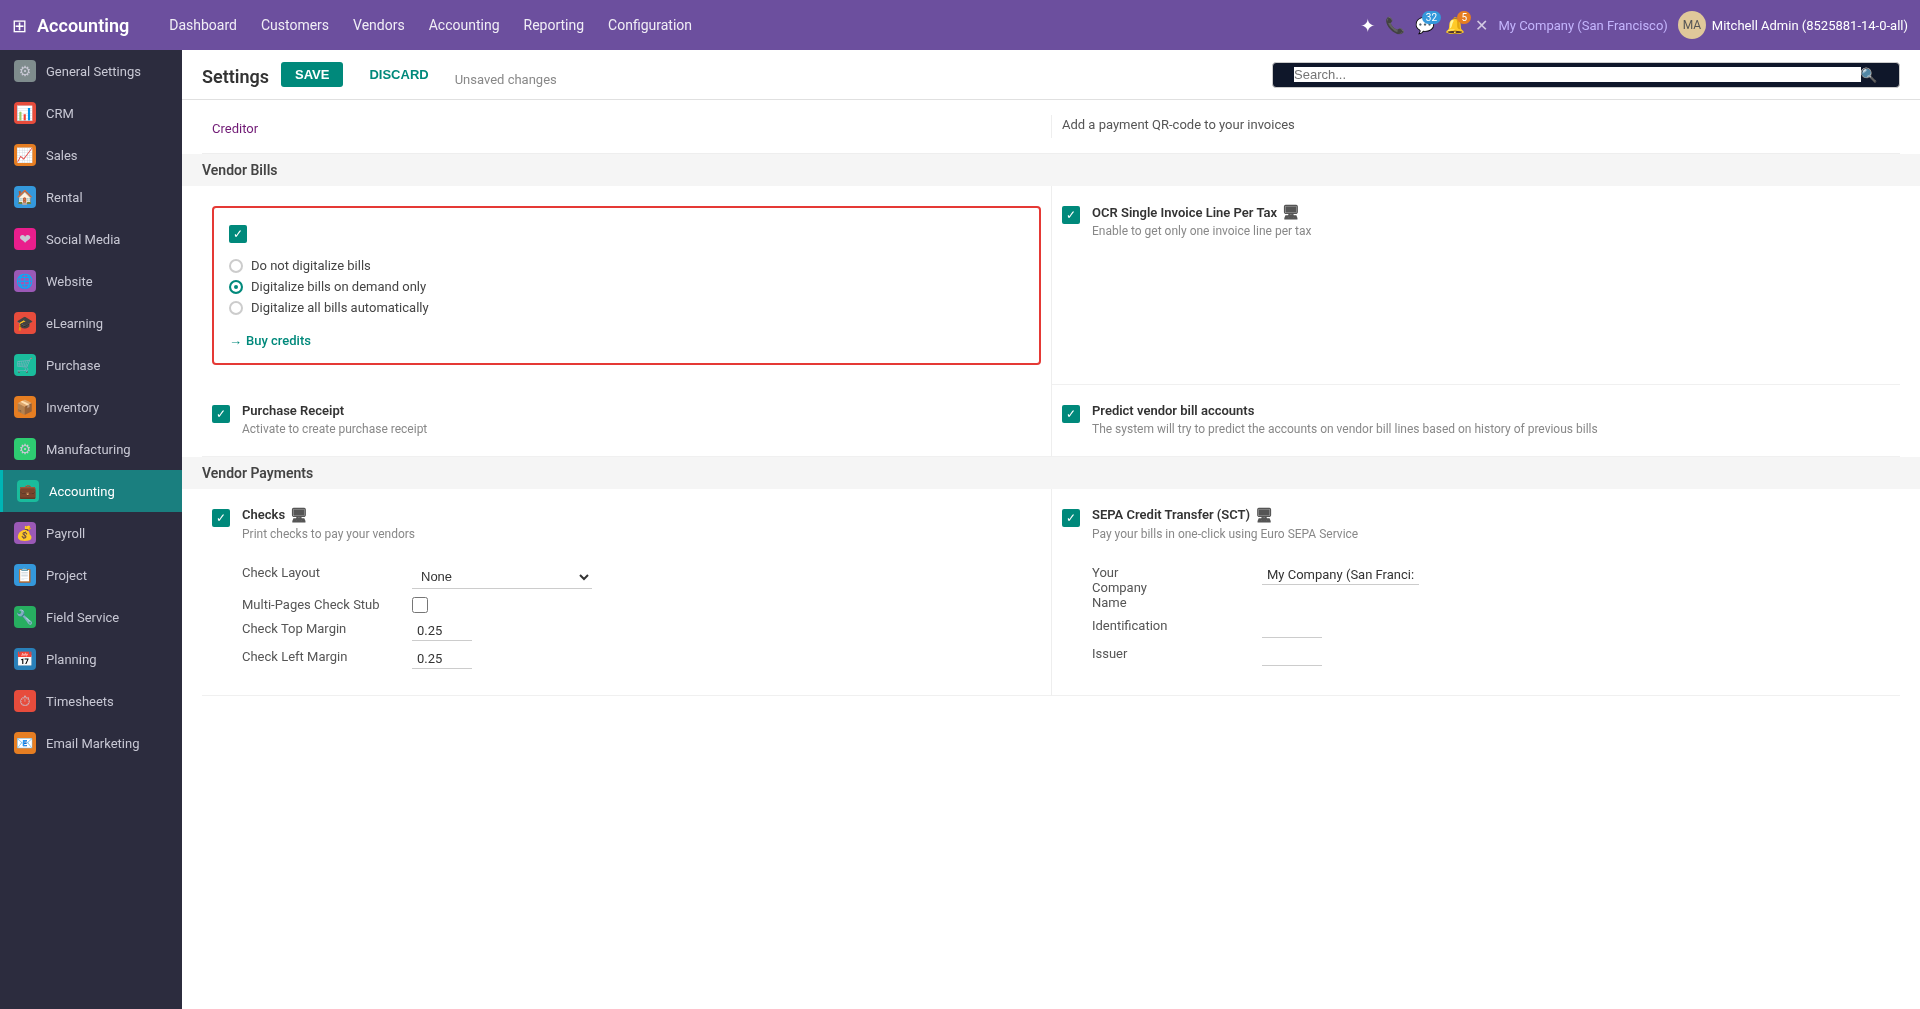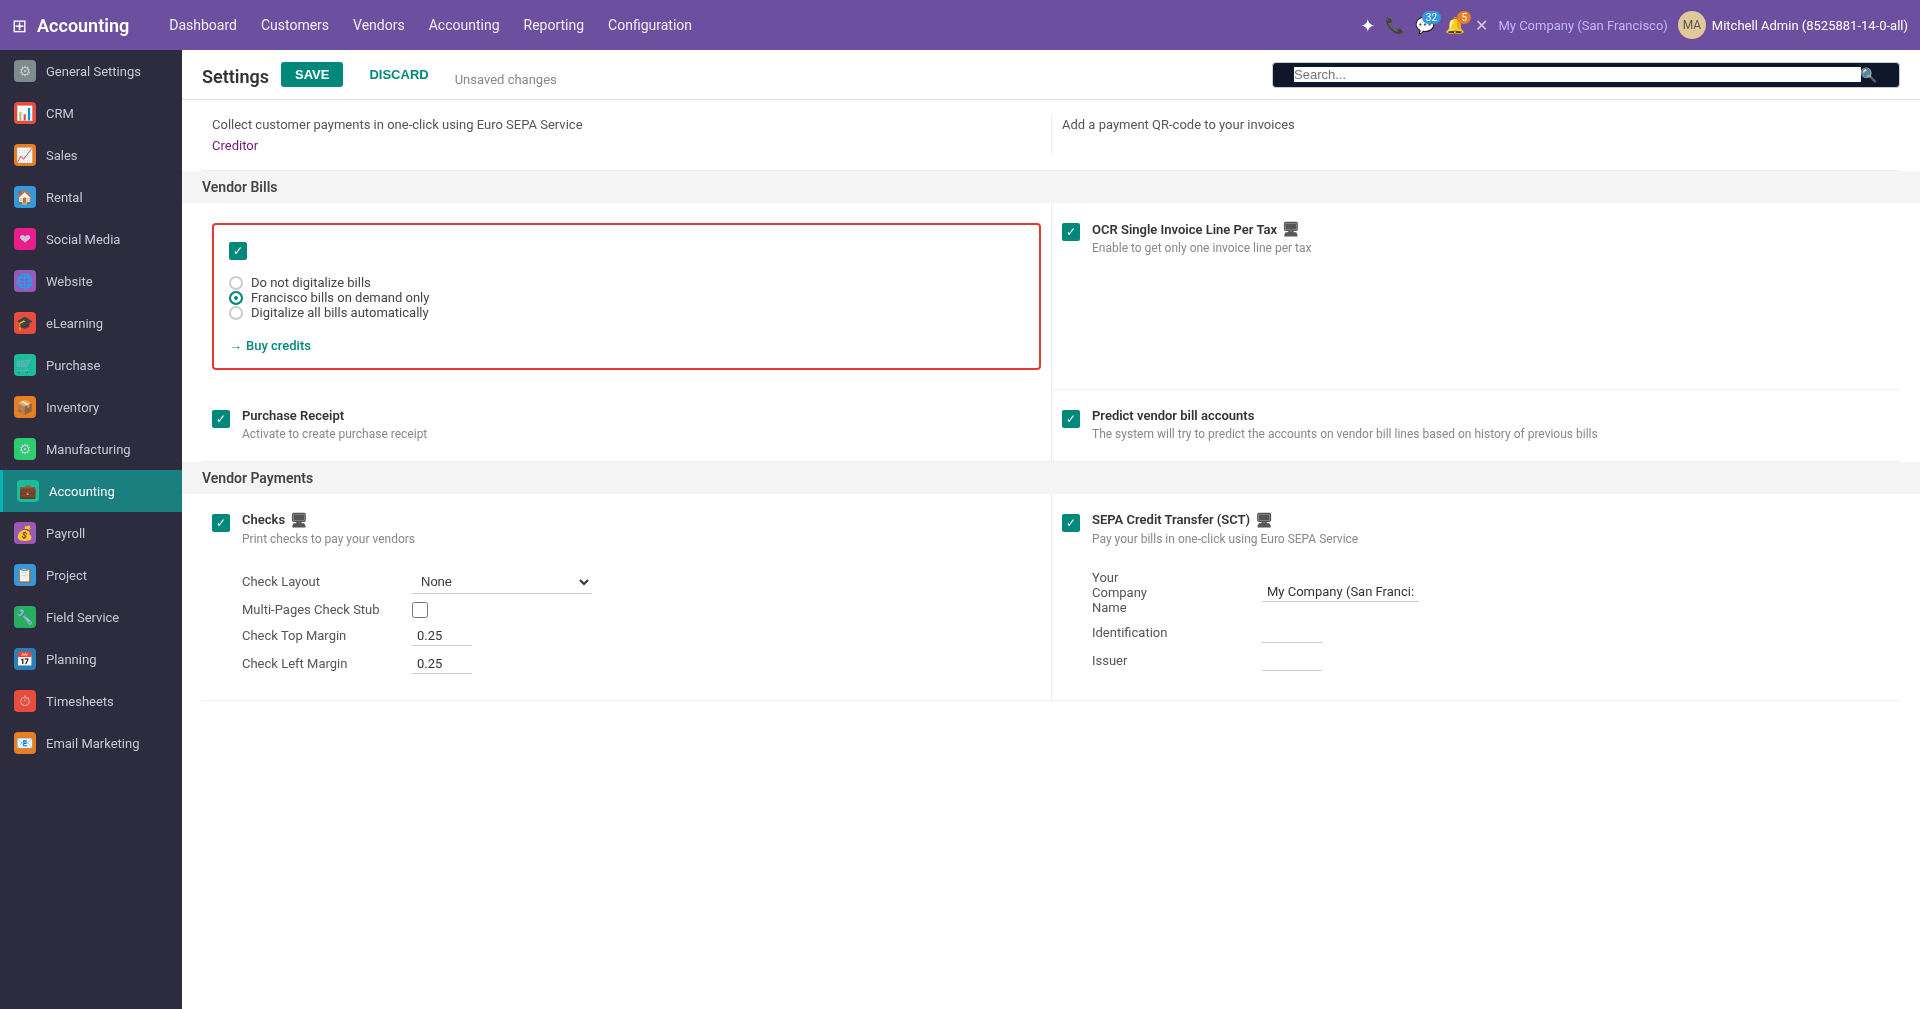--- a/index.html
+++ b/index.html
@@ -83,31 +83,31 @@
     
     .settings-grid { display: grid; grid-template-columns: 1fr 1fr; gap: 0; }
     .setting-item { display: flex; align-items: flex-start; gap: 12px; padding: 18px 10px; border-bottom: 1px solid #f0f0f0; }
     .setting-item-border { border: 2px solid #e53935; border-radius: 4px; margin: 10px 5px; padding: 15px; display: flex; flex-direction: column; gap: 10px; }
     .setting-checkbox { width: 18px; height: 18px; background: #00897b; border: none; display: flex; align-items: center; justify-content: center; color: white; font-size: 12px; flex-shrink: 0; margin-top: 2px; border-radius: 2px; }
     .setting-text h4 { font-size: 13px; font-weight: 600; color: #333; margin-bottom: 3px; display: flex; align-items: center; gap: 5px; }
     .setting-text p { font-size: 12px; color: #888; line-height: 1.4; }
     .device-icon { font-size: 14px; color: #555; }
 
     
-    .radio-group { display: flex; flex-direction: column; margin-top: 5px; }
+    .radio-group { display: flex; flex-direction: column; gap: 6px; margin-top: 5px; }
     .radio-item { display: flex; align-items: center; gap: 8px; font-size: 13px; color: #444; }
     .radio-circle { width: 14px; height: 14px; border-radius: 50%; border: 2px solid #ccc; flex-shrink: 0; }
     .radio-circle.selected { border-color: #00897b; background: white; box-shadow: inset 0 0 0 3px white, inset 0 0 0 6px #00897b; }
 
     
     .buy-credits { color: #00897b; font-size: 13px; cursor: pointer; display: flex; align-items: center; gap: 4px; margin-top: 8px; font-weight: 500; }
 
     
     .setting-form { margin-top: 10px; }
-    .form-row { display: flex; align-items: center; gap: 10px; margin-bottom: 8px; }
+    .form-row { display: flex; align-items: flex-start; gap: 10px; margin-bottom: 8px; }
     .form-label { color: #555; font-size: 13px; width: 160px; flex-shrink: 0; }
     .form-select { border: none; border-bottom: 1px solid #ccc; padding: 3px 20px 3px 5px; font-size: 13px; color: #333; background: white; cursor: pointer; min-width: 180px; }
     .form-checkbox { width: 16px; height: 16px; border: 1px solid #ccc; }
     .form-value { font-size: 13px; color: #333; border-bottom: 1px solid #ccc; padding: 2px 5px; min-width: 60px; }
 
     .right-panel-divider { border-left: 1px solid #eee; }
   </style>
 </head>
 <body>
 
@@ -226,21 +226,20 @@
         <input class="search-input" type="text" placeholder="Search..." style="">
         <span class="search-icon">🔍</span>
       </div>
     </div>
 
     <div class="content-scroll">
       <div class="content-inner">
 
         <div class="top-strip">
           <div class="strip-item">
-            <p>Collect customer payments in one-click using Euro SEPA Service</p>
             <p style="margin-top:6px;"><span style="color:#701a75;">Creditor</span></p>
           </div>
           <div class="strip-item right-panel-divider">
             <p>Add a payment QR-code to your invoices</p>
           </div>
         </div>
 
         <div class="section-header">
           <span>Vendor Bills</span>
         </div>
@@ -252,21 +251,21 @@
               <div style="display:flex; align-items:flex-start; gap:12px;">
                 <div class="setting-checkbox">✓</div>
               </div>
               <div class="radio-group">
                 <label class="radio-item">
                   <div class="radio-circle"></div>
                   <span>Do not digitalize bills</span>
                 </label>
                 <label class="radio-item">
                   <div class="radio-circle selected"></div>
-                  <span>Francisco bills on demand only</span>
+                  <span>Digitalize bills on demand only</span>
                 </label>
                 <label class="radio-item">
                   <div class="radio-circle"></div>
                   <span>Digitalize all bills automatically</span>
                 </label>
               </div>
               <div class="buy-credits">
                 <span>→</span>
                 <span>Buy credits</span>
               </div>

